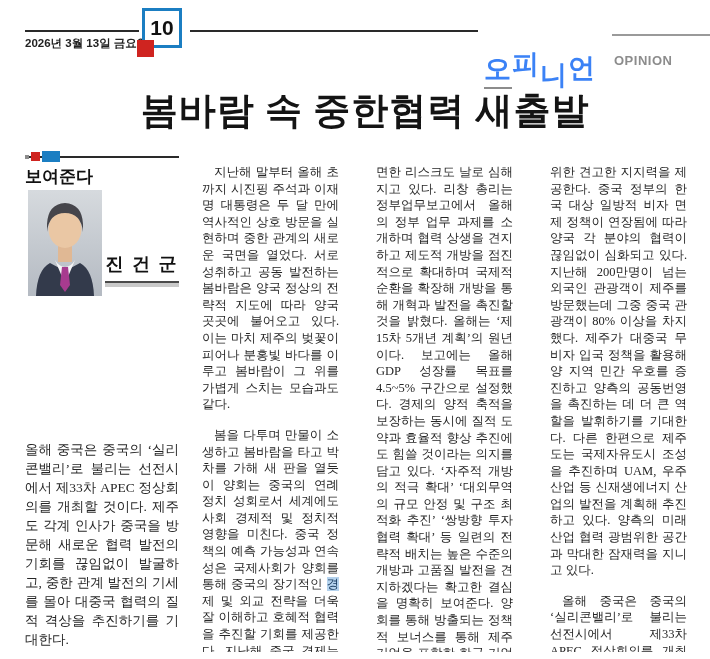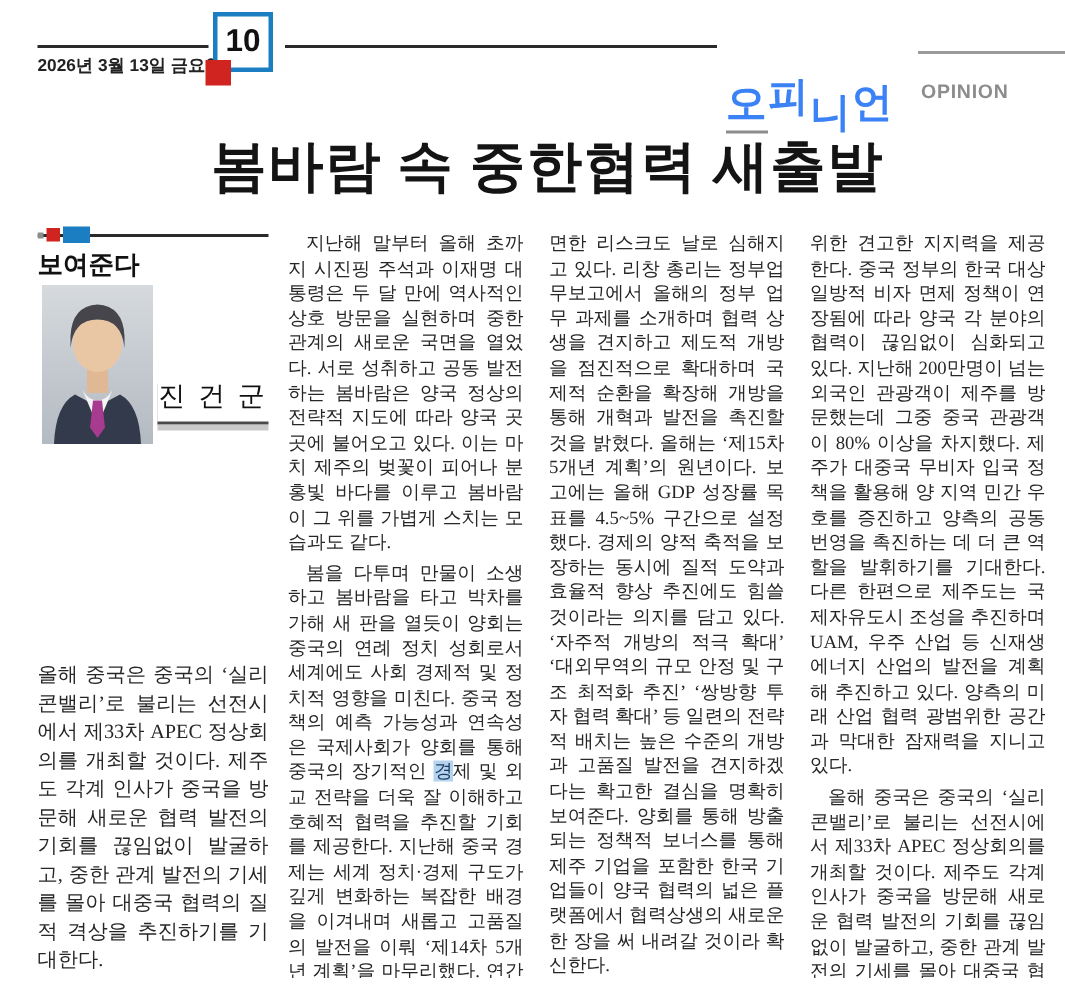--- a/index.html
+++ b/index.html
@@ -41,32 +41,32 @@
   
   .sidebar{position:relative;width:154px;flex:none;}
   .sb-rule{position:absolute;left:0;top:6px;width:154px;border-top:2px solid #2a2a2a;}
   .sb-dash{position:absolute;left:0;top:5px;width:4px;height:4px;background:#8c8c8c;}
   .sb-red{position:absolute;left:6px;top:2px;width:9px;height:9px;background:#cf2420;}
   .sb-blue{position:absolute;left:17px;top:1px;width:18px;height:11px;background:#1b7ec2;}
   .sb-label{position:absolute;left:0;top:15px;font-size:17px;font-weight:bold;color:#111;}
   .photo{position:absolute;left:3px;top:40px;width:74px;height:106px;overflow:hidden;background:#c9ced5;}
   .name-box{
     position:absolute;left:80px;top:102px;width:74px;text-align:center;
-    font-size:18px;font-weight:normal;color:#111;letter-spacing:2px;
+    font-size:18px;font-weight:bold;color:#111;letter-spacing:2px;
     padding-bottom:5px;border-bottom:2px solid #4a4a4a;box-shadow:0 4px 0 #c9c9c9;
   }
   .sb-subhead{position:absolute;left:2px;top:256px;font-size:15px;font-weight:bold;color:#111;}
   .sb-summary{
     position:absolute;left:0;top:290px;width:154px;
     font-size:13.5px;line-height:19px;text-align:justify;color:#262626;
   }
 
   
   .col{flex:1;font-size:12.5px;line-height:16.6px;text-align:justify;color:#262626;overflow:hidden;}
-  .col p{margin:4px;}
+  .col p{margin:14px;}
   .col p.para{text-indent:12px;}
   .hl{background:#b5d3ee;color:#173a5e;}
 </style>
 </head>
 <body>
 
 <div class="hdr-line-left"></div>
 <div class="hdr-date sans">2026년 3월 13일 금요일</div>
 
 <div class="page-box sans">

